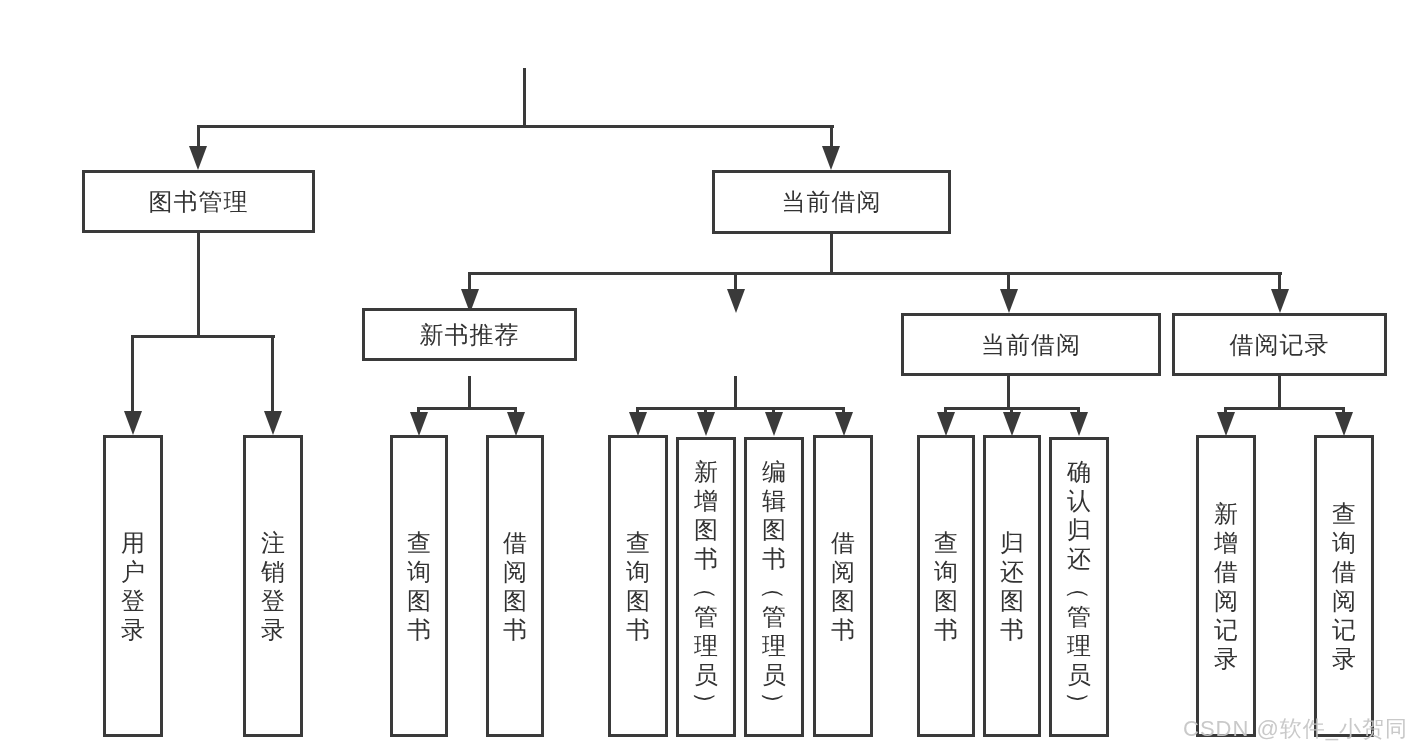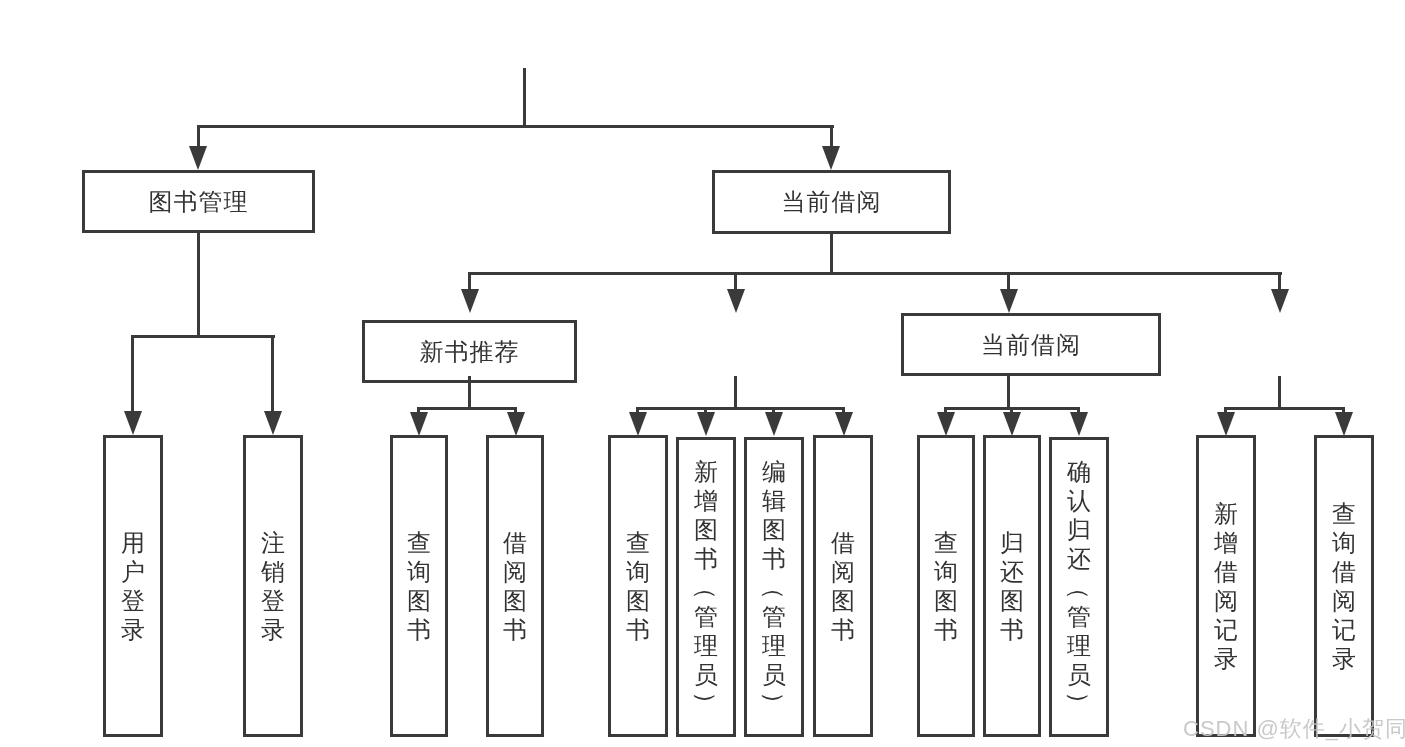--- a/index.html
+++ b/index.html
@@ -90,22 +90,23 @@
   <div class="hline" style="left:468px;top:272px;width:814px;"></div>
   <div class="vline" style="left:468px;top:272px;height:20px;"></div>
   <div class="arrow" style="left:461px;top:289px;"></div>
   <div class="vline" style="left:734px;top:272px;height:20px;"></div>
   <div class="arrow" style="left:727px;top:289px;"></div>
   <div class="vline" style="left:1007px;top:272px;height:20px;"></div>
   <div class="arrow" style="left:1000px;top:289px;"></div>
   <div class="vline" style="left:1278px;top:272px;height:20px;"></div>
   <div class="arrow" style="left:1271px;top:289px;"></div>
 
-  <div class="box" style="left:362px;top:320px;width:215px;height:63px;">新书推荐</div>
+  <div class="box" style="left:362px;top:308px;width:215px;height:53px;">新书推荐</div>
   <div class="box" style="left:901px;top:313px;width:260px;height:63px;">当前借阅</div>
+  <div class="box" style="left:1172px;top:313px;width:215px;height:63px;">借阅记录</div>
 
   <div class="vline" style="left:468px;top:376px;height:34px;"></div>
   <div class="hline" style="left:417px;top:407px;width:100px;"></div>
   <div class="vline" style="left:417px;top:407px;height:8px;"></div>
   <div class="arrow" style="left:410px;top:412px;"></div>
   <div class="vline" style="left:514px;top:407px;height:8px;"></div>
   <div class="arrow" style="left:507px;top:412px;"></div>
 
   <div class="vline" style="left:734px;top:376px;height:34px;"></div>
   <div class="hline" style="left:636px;top:407px;width:209px;"></div>

